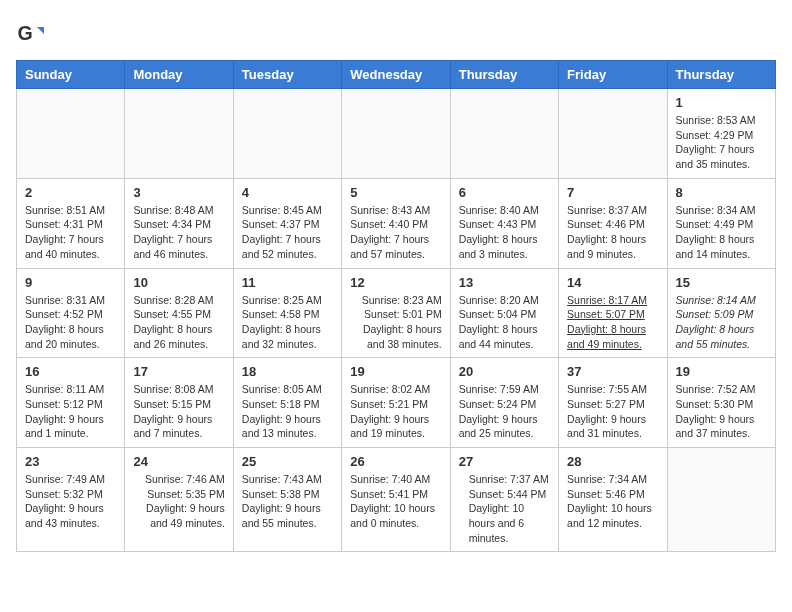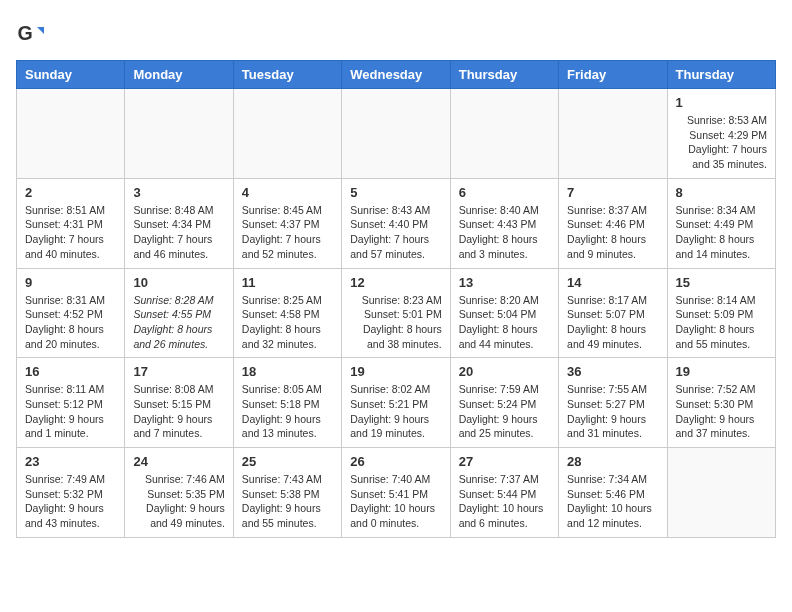--- a/index.html
+++ b/index.html
@@ -121,21 +121,21 @@
   <tbody id="cal-body">
   <tr>
         <td class="empty"></td>
         <td class="empty"></td>
         <td class="empty"></td>
         <td class="empty"></td>
         <td class="empty"></td>
         <td class="empty"></td>
         <td>
           <span class="day-num">1</span>
-          <div class="day-info" style="white-space: pre-line; text-align: right;">Sunrise: 8:53 AM
+          <div class="day-info" style="white-space: pre-line;">Sunrise: 8:53 AM
 Sunset: 4:29 PM
 Daylight: 7 hours and 35 minutes.</div>
         </td>
       </tr>
       <tr>
         <td>
           <span class="day-num">2</span>
           <div class="day-info" style="white-space: pre-line;">Sunrise: 8:51 AM
 Sunset: 4:31 PM
 Daylight: 7 hours and 40 minutes.</div>
@@ -179,21 +179,21 @@
       </tr>
       <tr>
         <td>
           <span class="day-num">9</span>
           <div class="day-info" style="white-space: pre-line;">Sunrise: 8:31 AM
 Sunset: 4:52 PM
 Daylight: 8 hours and 20 minutes.</div>
         </td>
         <td>
           <span class="day-num">10</span>
-          <div class="day-info" style="white-space: pre-line; font-style: italic;">Sunrise: 8:28 AM
+          <div class="day-info" style="white-space: pre-line;">Sunrise: 8:28 AM
 Sunset: 4:55 PM
 Daylight: 8 hours and 26 minutes.</div>
         </td>
         <td>
           <span class="day-num">11</span>
           <div class="day-info" style="white-space: pre-line;">Sunrise: 8:25 AM
 Sunset: 4:58 PM
 Daylight: 8 hours and 32 minutes.</div>
         </td>
         <td>
@@ -203,27 +203,27 @@
 Daylight: 8 hours and 38 minutes.</div>
         </td>
         <td>
           <span class="day-num">13</span>
           <div class="day-info" style="white-space: pre-line;">Sunrise: 8:20 AM
 Sunset: 5:04 PM
 Daylight: 8 hours and 44 minutes.</div>
         </td>
         <td>
           <span class="day-num">14</span>
-          <div class="day-info" style="white-space: pre-line;">Sunrise: 8:17 AM
+          <div class="day-info" style="white-space: pre-line; text-decoration: underline;">Sunrise: 8:17 AM
 Sunset: 5:07 PM
 Daylight: 8 hours and 49 minutes.</div>
         </td>
         <td>
           <span class="day-num">15</span>
-          <div class="day-info" style="white-space: pre-line;">Sunrise: 8:14 AM
+          <div class="day-info" style="white-space: pre-line; font-style: italic;">Sunrise: 8:14 AM
 Sunset: 5:09 PM
 Daylight: 8 hours and 55 minutes.</div>
         </td>
       </tr>
       <tr>
         <td>
           <span class="day-num">16</span>
           <div class="day-info" style="white-space: pre-line;">Sunrise: 8:11 AM
 Sunset: 5:12 PM
 Daylight: 9 hours and 1 minute.</div>
@@ -246,21 +246,21 @@
 Sunset: 5:21 PM
 Daylight: 9 hours and 19 minutes.</div>
         </td>
         <td>
           <span class="day-num">20</span>
           <div class="day-info" style="white-space: pre-line;">Sunrise: 7:59 AM
 Sunset: 5:24 PM
 Daylight: 9 hours and 25 minutes.</div>
         </td>
         <td>
-          <span class="day-num">36</span>
+          <span class="day-num">37</span>
           <div class="day-info" style="white-space: pre-line;">Sunrise: 7:55 AM
 Sunset: 5:27 PM
 Daylight: 9 hours and 31 minutes.</div>
         </td>
         <td>
           <span class="day-num">19</span>
           <div class="day-info" style="white-space: pre-line;">Sunrise: 7:52 AM
 Sunset: 5:30 PM
 Daylight: 9 hours and 37 minutes.</div>
         </td>
@@ -285,21 +285,21 @@
 Daylight: 9 hours and 55 minutes.</div>
         </td>
         <td>
           <span class="day-num">26</span>
           <div class="day-info" style="white-space: pre-line;">Sunrise: 7:40 AM
 Sunset: 5:41 PM
 Daylight: 10 hours and 0 minutes.</div>
         </td>
         <td>
           <span class="day-num">27</span>
-          <div class="day-info" style="white-space: pre-line;">Sunrise: 7:37 AM
+          <div class="day-info" style="white-space: pre-line; margin-left: 10px;">Sunrise: 7:37 AM
 Sunset: 5:44 PM
 Daylight: 10 hours and 6 minutes.</div>
         </td>
         <td>
           <span class="day-num">28</span>
           <div class="day-info" style="white-space: pre-line;">Sunrise: 7:34 AM
 Sunset: 5:46 PM
 Daylight: 10 hours and 12 minutes.</div>
         </td>
         <td class="empty"></td>

